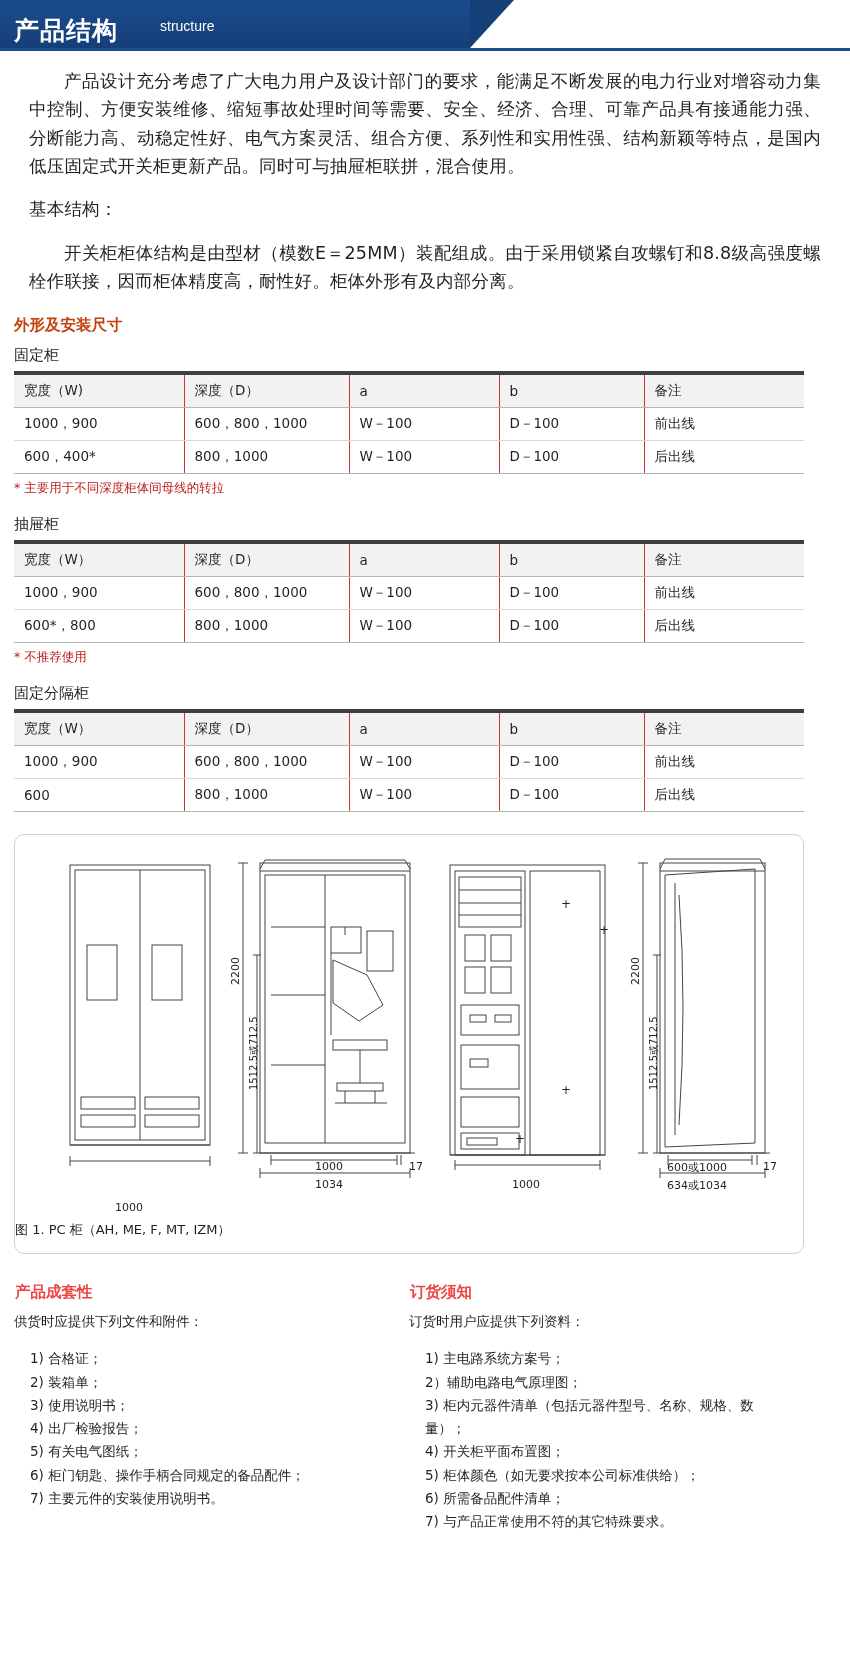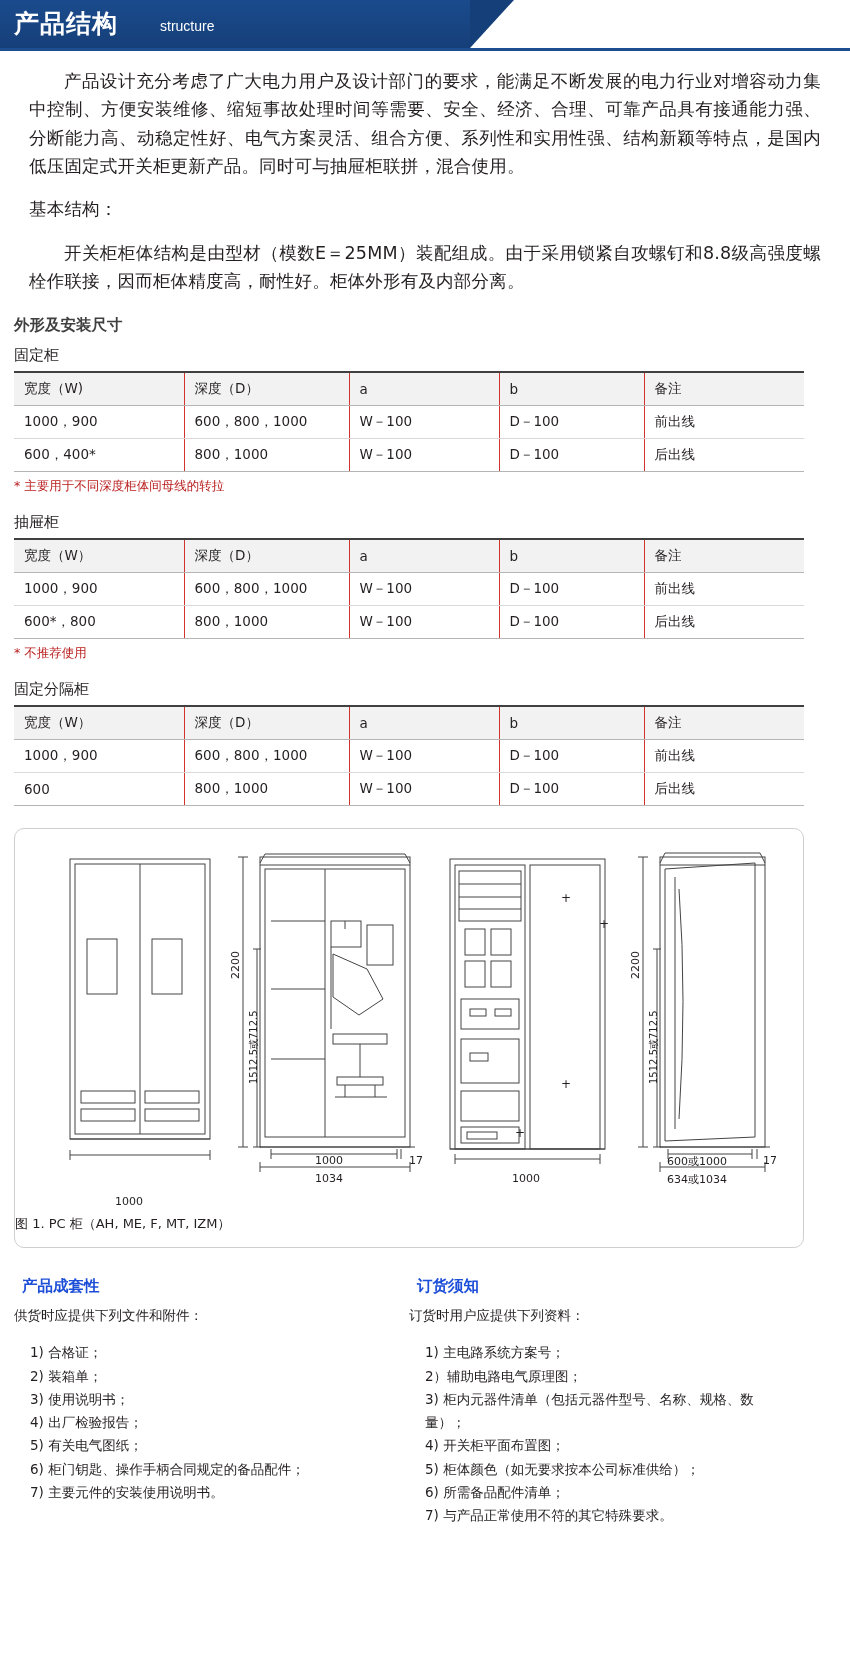--- a/index.html
+++ b/index.html
@@ -32,21 +32,21 @@
   .header-bar:after {
     content: "";
     position: absolute;
     right: -44px; top: 0;
     width: 0; height: 0;
     border-top: 48px solid #153f79;
     border-right: 44px solid transparent;
   }
   .header-cn {
     position: absolute;
-    left: 14px; top: 7px;
+    left: 14px; top: 14px;
     font-size: 25px;
     font-weight: bold;
     color: #ffffff;
     letter-spacing: 1px;
     z-index: 3;
   }
   .header-en {
     position: absolute;
     left: 160px; top: 18px;
     font-size: 14px;
@@ -69,21 +69,21 @@
   p.para {
     margin: 15px;
     font-size: 17.5px;
     line-height: 1.62;
     text-align: justify;
     letter-spacing: 0.2px;
   }
   p.indent { text-indent: 2em; }
 
   .section-title {
-    color: #404040;
+    color: #c2410c;
     font-size: 15.5px;
     font-weight: bold;
     margin: 20px 0 10px 0;
   }
   .sub-title {
     font-size: 15px;
     margin: 0 0 6px 0;
     font-weight: normal;
   }
 
@@ -97,21 +97,21 @@
   table.spec th, table.spec td {
     border: 1px solid #c9c9c9;
     border-left: none;
     border-right: none;
     padding: 7px 10px;
     text-align: left;
     font-weight: normal;
   }
   table.spec thead th {
     background: #f2f2f2;
-    border-top: 2px solid #404040;
+    border-top: 4px solid #404040;
     border-bottom: 1px solid #b5b5b5;
     font-size: 13.5px;
   }
   table.spec tbody tr td { border-bottom: 1px solid #d9d9d9; }
   table.spec tbody tr:last-child td { border-bottom: 1px solid #b5b5b5; }
   
   table.spec th:nth-child(1), table.spec td:nth-child(1) { width: 170px; border-right: 1px solid #d0342c; }
   table.spec th:nth-child(2), table.spec td:nth-child(2) { width: 165px; border-right: 1px solid #d0342c; }
   table.spec th:nth-child(3), table.spec td:nth-child(3) { width: 150px; border-right: 1px solid #d0342c; }
   table.spec th:nth-child(4), table.spec td:nth-child(4) { width: 145px; border-right: 1px solid #d0342c; }
@@ -141,24 +141,24 @@
   .fig-svg { position: absolute; left: 0; top: 0; }
 
   
   .bottom {
     display: flex;
     margin: 28px 14px 0 14px;
     width: 790px;
   }
   .bottom-col { width: 50%; padding-right: 14px; }
   .bottom-col h3 {
-    color: #1d4ed8;
+    color: #ef4444;
     font-size: 15.5px;
     font-weight: bold;
-    margin: 0 0 10px 8px;
+    margin: 0 0 10px 1px;
   }
   .bottom-col .lead { font-size: 13.5px; margin: 0 0 6px 0; }
   .bottom-col ol { list-style: none; margin: 16px; padding: 0; }
   .bottom-col li {
     font-size: 13.5px;
     line-height: 1.72;
   }
   .pad-bottom { height: 40px; }
 </style>
 </head>

